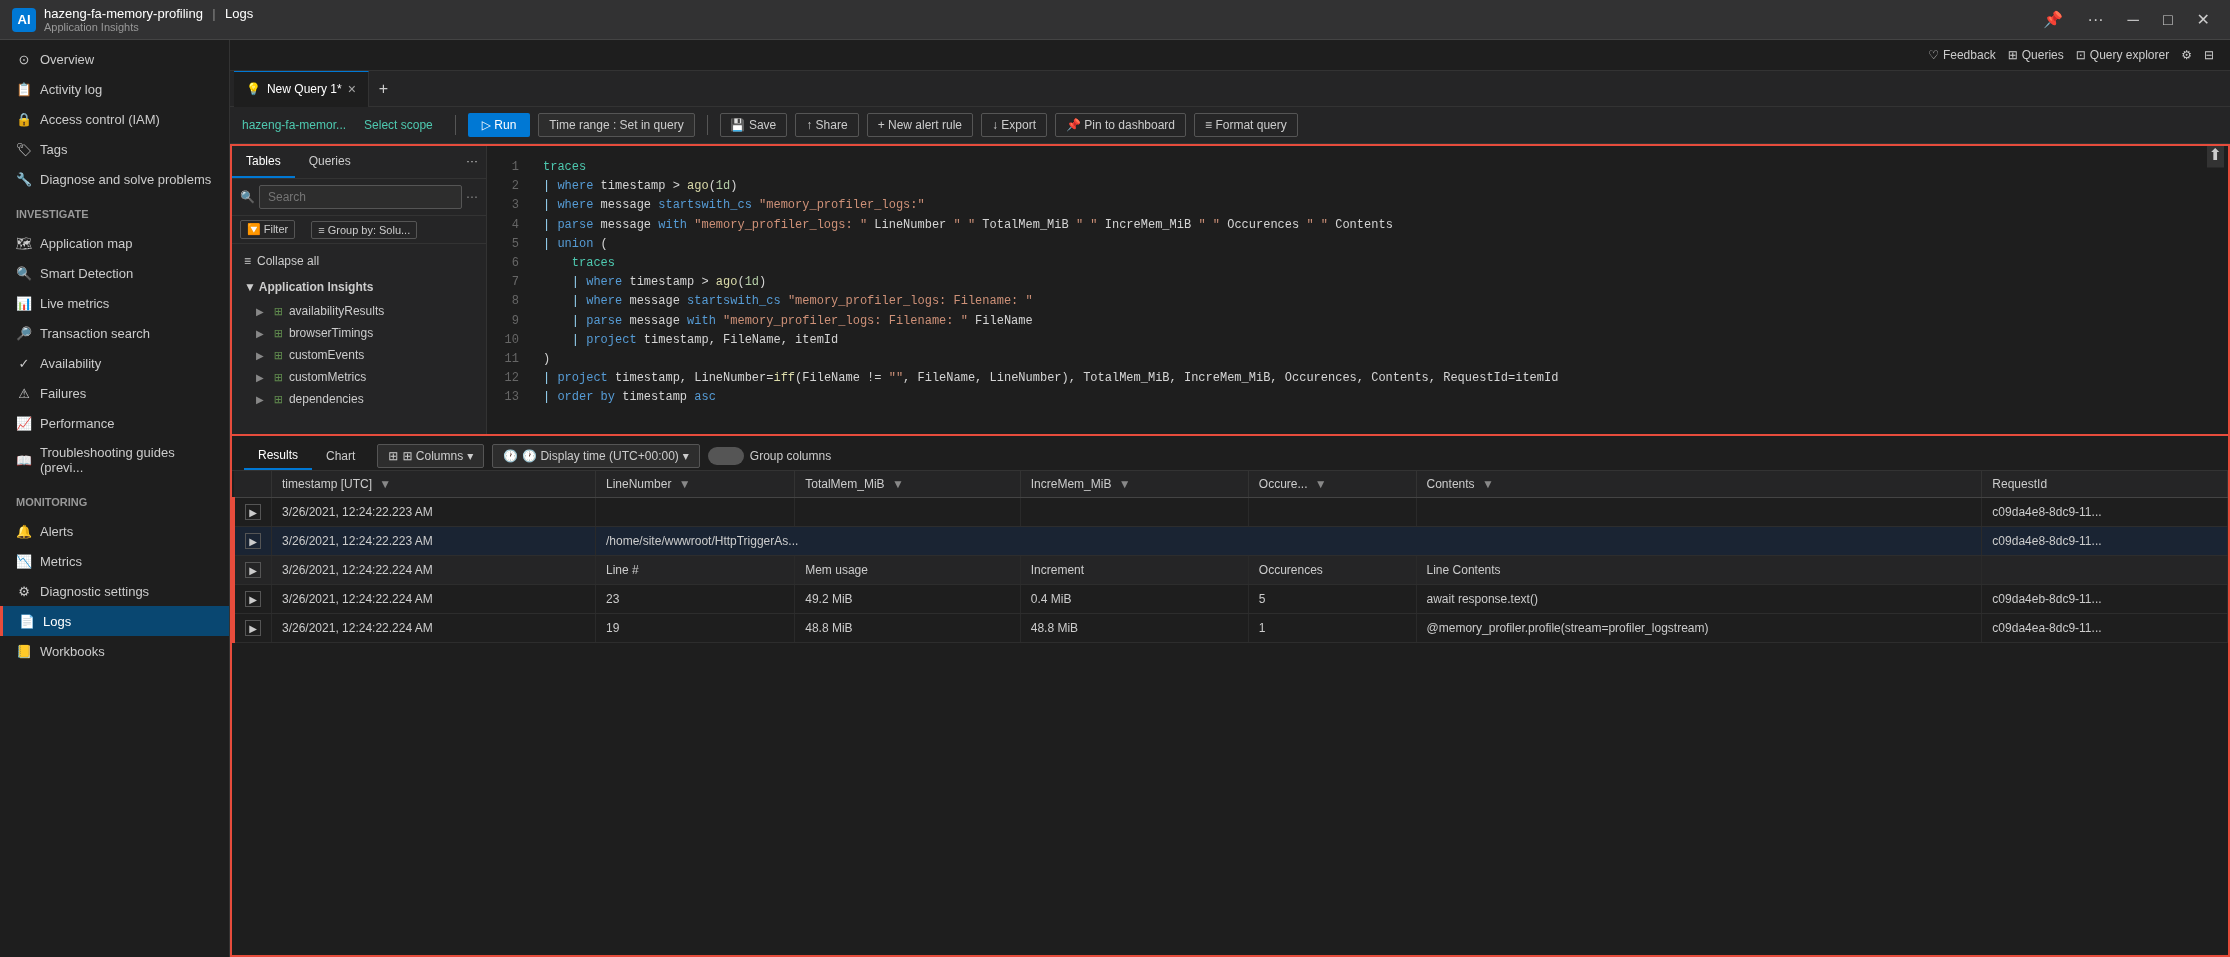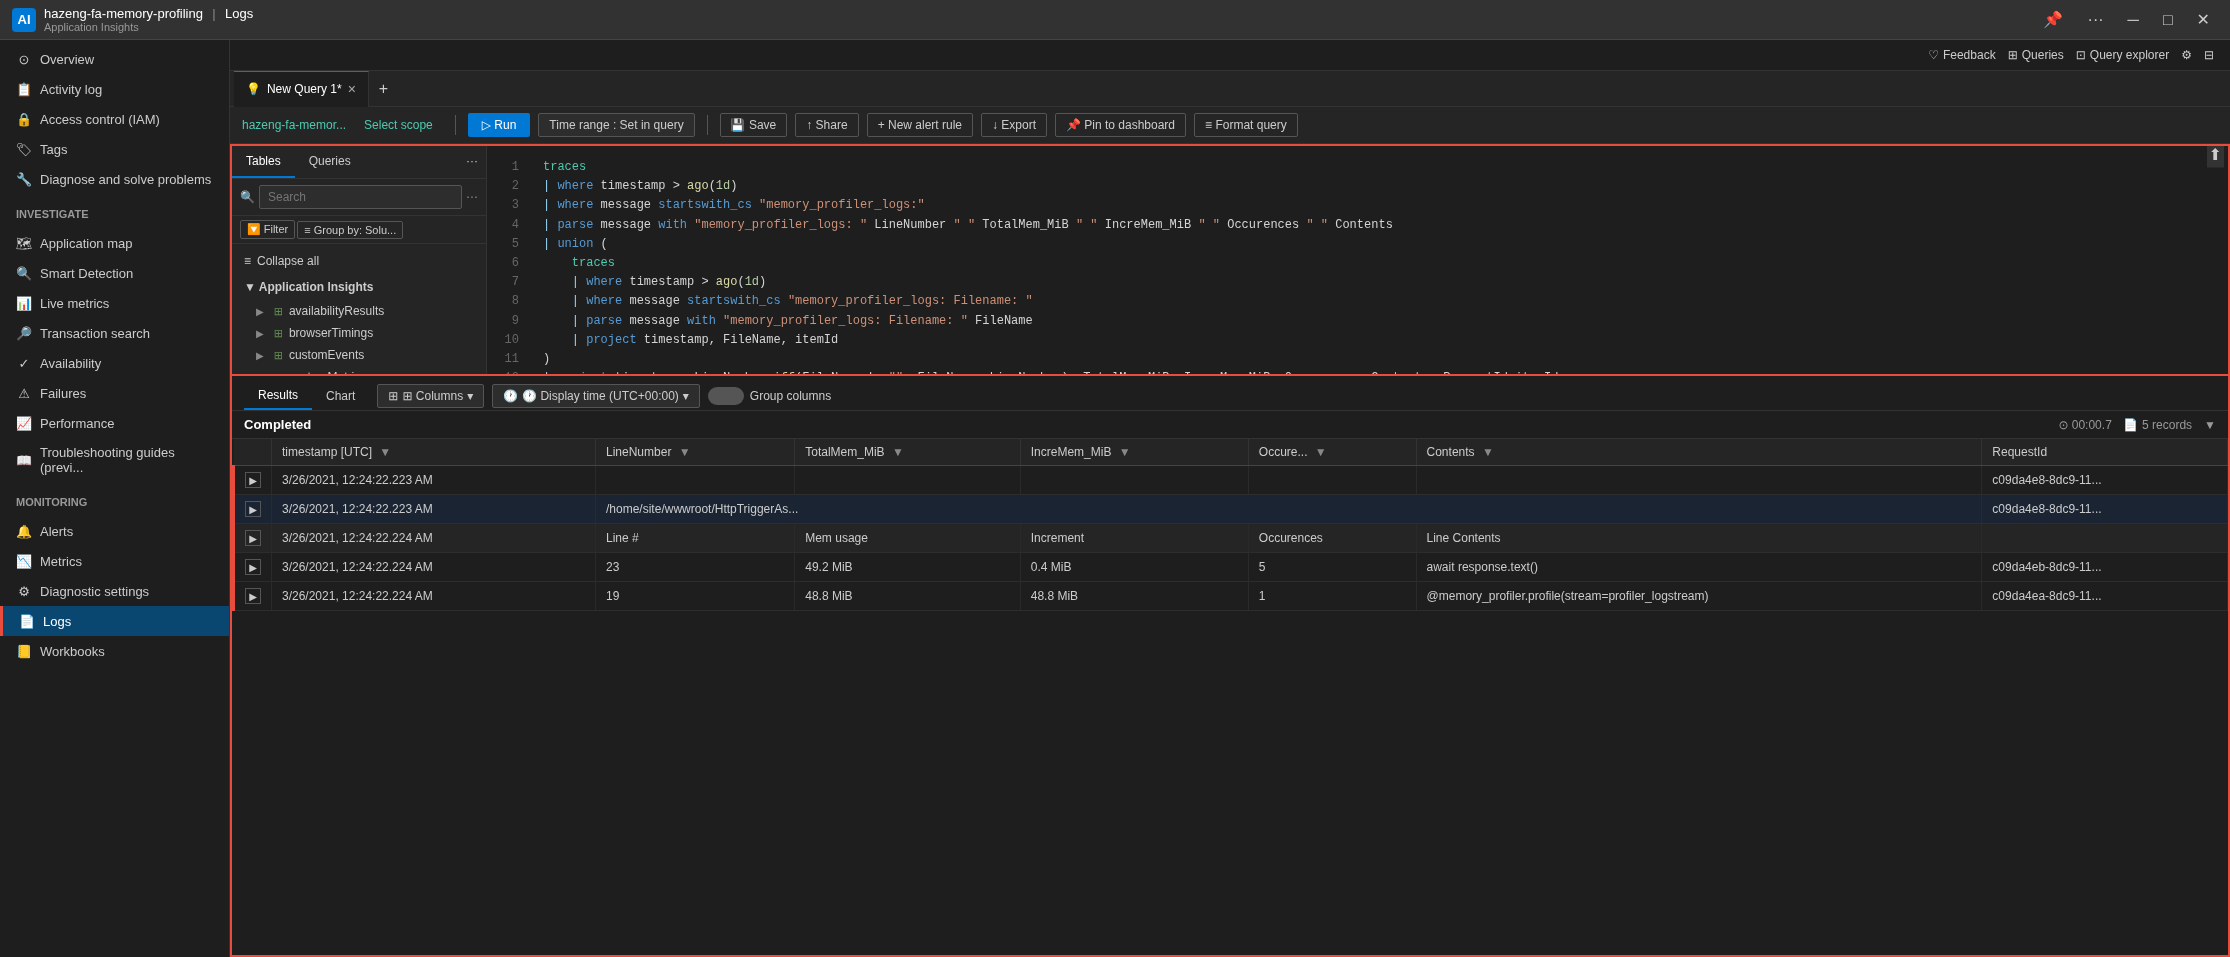--- a/index.html
+++ b/index.html
@@ -78,21 +78,21 @@
       background: transparent; border: 1px solid #555; color: #ccc;
       padding: 4px 10px; font-size: 12px; cursor: pointer; border-radius: 2px;
       display: flex; align-items: center; gap: 4px;
     }
 
     
     .editor-results { display: flex; flex-direction: column; flex: 1; overflow: hidden; }
 
     
     .editor-area {
-      display: flex; height: 232px; border: 2px solid #e74c3c;
+      display: flex; height: 292px; border: 2px solid #e74c3c;
       position: relative; overflow: hidden;
     }
 
     
     .schema-panel {
       width: 255px; background: #252526; border-right: 1px solid #333;
       display: flex; flex-direction: column; flex-shrink: 0;
     }
     .schema-tabs { display: flex; border-bottom: 1px solid #333; }
     .schema-tab {
@@ -103,21 +103,21 @@
     .schema-collapse-btn {
       position: absolute; right: 0; top: 50%; transform: translateY(-50%);
       background: #333; border: none; color: #ccc; cursor: pointer; padding: 4px 2px;
       font-size: 16px; z-index: 10;
     }
     .schema-search { padding: 6px 8px; border-bottom: 1px solid #333; display: flex; align-items: center; gap: 4px; }
     .schema-search input {
       flex: 1; background: #2d2d2d; border: 1px solid #555; color: #ccc;
       padding: 4px 8px; font-size: 12px; border-radius: 2px;
     }
-    .schema-filter-row { display: flex; align-items: center; gap: 2px; padding: 4px 8px; font-size: 11px; color: #ccc; border-bottom: 1px solid #333; }
+    .schema-filter-row { display: flex; align-items: center; gap: 16px; padding: 4px 8px; font-size: 11px; color: #ccc; border-bottom: 1px solid #333; }
     .schema-body { flex: 1; overflow-y: auto; padding: 4px 0; }
     .collapse-all-row { padding: 6px 12px; display: flex; align-items: center; gap: 6px; cursor: pointer; color: #ccc; font-size: 12px; }
     .favorites-section { padding: 6px 12px; color: #999; font-size: 12px; }
     .favorites-section .title { font-weight: 600; color: #ccc; margin-bottom: 4px; }
     .favorites-hint { font-size: 11px; color: #888; line-height: 1.5; }
     .schema-section-header { padding: 6px 12px; font-weight: 600; color: #ccc; font-size: 12px; cursor: pointer; }
     .schema-item {
       padding: 4px 16px 4px 24px; cursor: pointer; color: #ccc;
       font-size: 12px; display: flex; align-items: center; gap: 6px;
     }
@@ -427,28 +427,20 @@
           </button>
           <button class="display-time-btn">
             <span>🕐</span>
             <span>🕐 Display time (UTC+00:00)</span>
             <span>▾</span>
           </button>
           <div class="toggle-switch"></div>
           <span class="group-cols-label">Group columns</span>
         </div>
 
-        <div class="results-status">
-          <span class="status-completed">Completed</span>
-          <div class="results-meta">
-            <span>⊙ 00:00.7</span>
-            <span>📄 5 records</span>
-            <span style="cursor:pointer;">▼</span>
-          </div>
-        </div>
 
         <div class="results-table-container">
           <table class="results-table">
             <thead>
               <tr>
                 <th style="width:30px;"></th>
                 <th>
                   <span>timestamp [UTC]</span>
                   <span class="filter-icon">▼</span>
                 </th>

